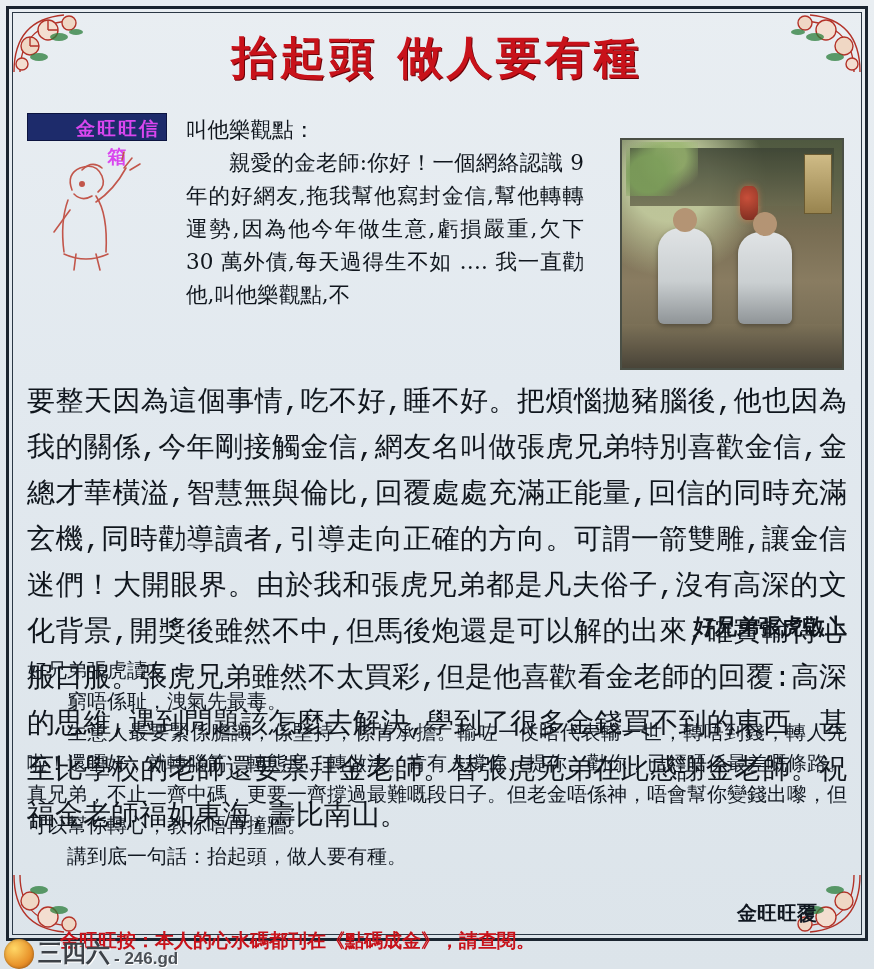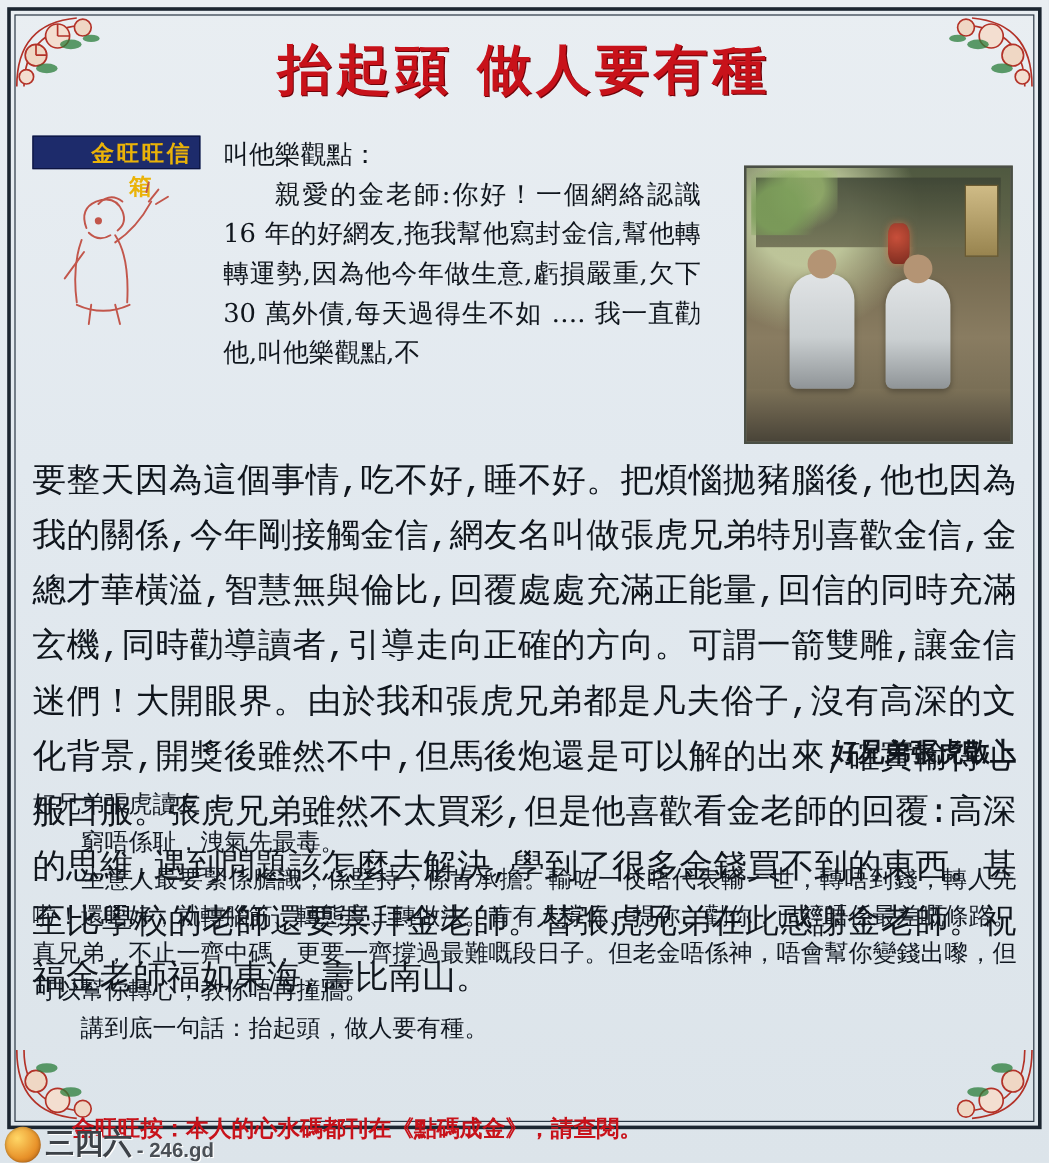--- a/index.html
+++ b/index.html
@@ -60,21 +60,21 @@
     text-shadow: 1px 1px 0 #6d0208;
     white-space: nowrap;
   }
   .mailbox-tag {
     position: absolute;
     left: 27px;
     top: 113px;
     width: 140px;
     height: 28px;
     background: #1d2b6b;
-    color: #eab308;
+    color: #d946ef;
     font-family: "DejaVu Serif", serif;
     font-weight: bold;
     font-size: 19px;
     letter-spacing: 2px;
     text-align: center;
     line-height: 28px;
     box-sizing: border-box;
     border: 1px solid #0c1440;
     padding-left: 42px;
   }
@@ -353,34 +353,35 @@
           <div class="ph-head"></div>
         </div>
       <div class="ph-person right">
           <div class="ph-head"></div>
         </div>
     </div>
   </div>
 
   <div class="letter">
     <span>叫他樂觀點：</span>
-    <span class="indent">親愛的金老師:你好！一個網絡認識 16 年的好網友,拖我幫他寫封金信,幫他轉轉運勢,因為他今年做生意,虧損嚴重,欠下 30 萬外債,每天過得生不如 …. 我一直勸他,叫他樂觀點,不</span>
+    <span class="indent">親愛的金老師:你好！一個網絡認識 9 年的好網友,拖我幫他寫封金信,幫他轉轉運勢,因為他今年做生意,虧損嚴重,欠下 30 萬外債,每天過得生不如 …. 我一直勸他,叫他樂觀點,不</span>
   </div>
 
   <div class="body-wide">要整天因為這個事情,吃不好,睡不好。把煩惱拋豬腦後,他也因為我的關係,今年剛接觸金信,網友名叫做張虎兄弟特別喜歡金信,金總才華橫溢,智慧無與倫比,回覆處處充滿正能量,回信的同時充滿玄機,同時勸導讀者,引導走向正確的方向。可謂一箭雙雕,讓金信迷們！大開眼界。由於我和張虎兄弟都是凡夫俗子,沒有高深的文化背景,開獎後雖然不中,但馬後炮還是可以解的出來,確實輸得心服口服。張虎兄弟雖然不太買彩,但是他喜歡看金老師的回覆:高深的思維,遇到問題該怎麼去解決,學到了很多金錢買不到的東西。甚至比學校的老師還要崇拜金老師。替張虎兄弟在此感謝金老師。祝福金老師福如東海,壽比南山。</div>
 
   <div class="sig">好兄弟張虎敬上</div>
 
   <div class="reply">
     <span class="ln">好兄弟張虎讀友：</span>
     <span class="ln ind">窮唔係耻，洩氣先最毒。</span>
     <span class="ln ind">生意人最要緊係膽識，係堅持，係肯承擔。輸咗一仗唔代表輸一世，轉唔到錢，轉人先啦！還唔好，就轉腦筋、轉態度、轉做法。肯有人撐你、提你、勸你，已經唔係最差嘅條路。真兄弟，不止一齊中碼，更要一齊撐過最難嘅段日子。但老金唔係神，唔會幫你變錢出嚟，但可以幫你轉心，教你唔再撞牆。</span>
     <span class="ln ind">講到底一句話：抬起頭，做人要有種。</span>
   </div>
 
+  <div class="reply-sig">金旺旺覆</div>
 
   <div class="footnote">金旺旺按：本人的心水碼都刊在《點碼成金》，請查閱。</div>
 
   <div class="watermark">
     <div class="wm-ball"></div>
     <div class="wm-cn">三四六</div>
     <div class="wm-text">- 246.gd</div>
   </div>
 
 </div>

